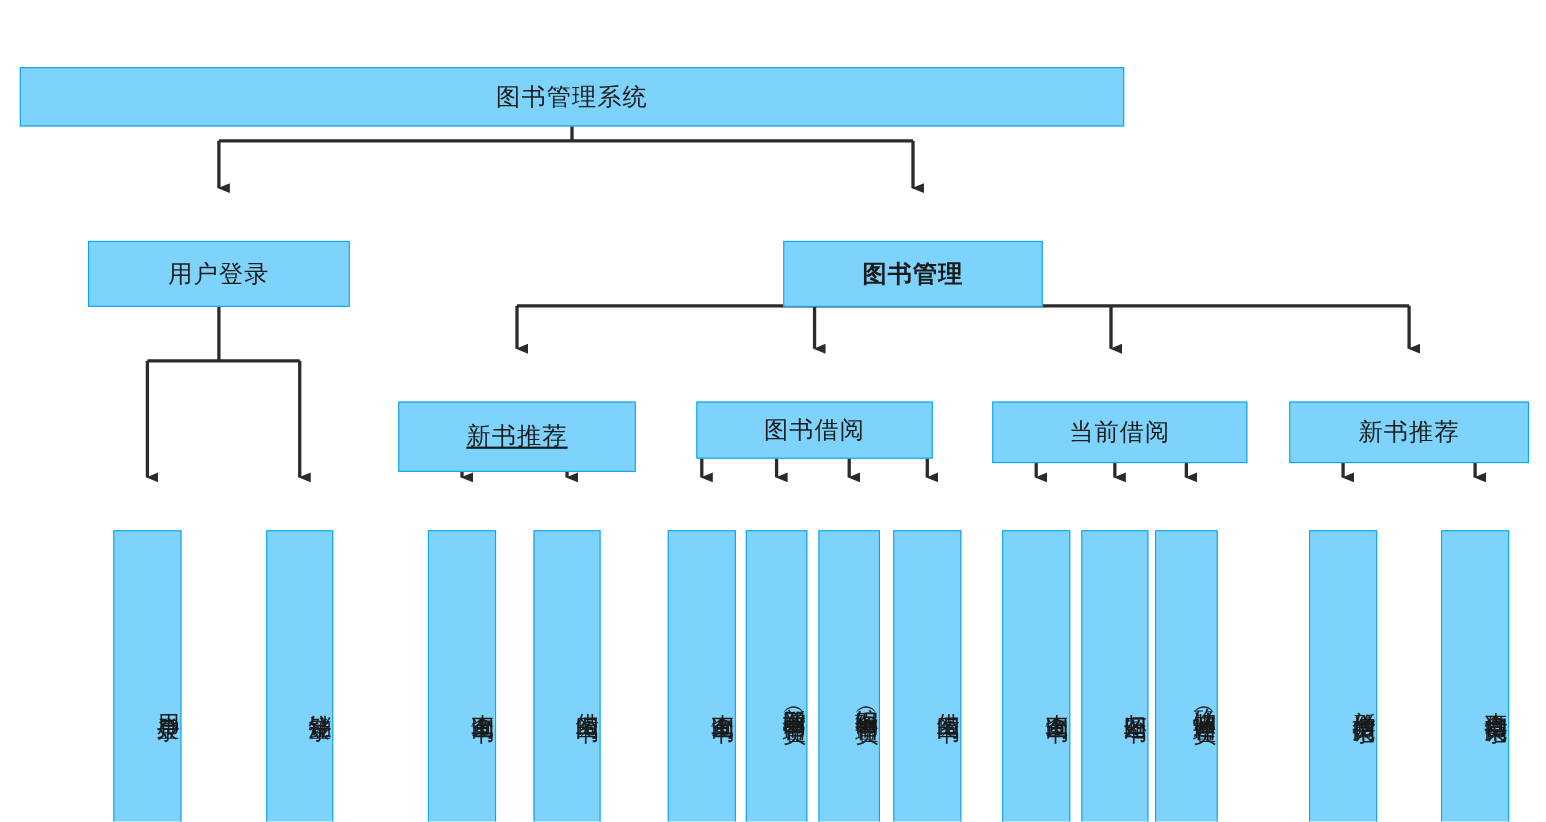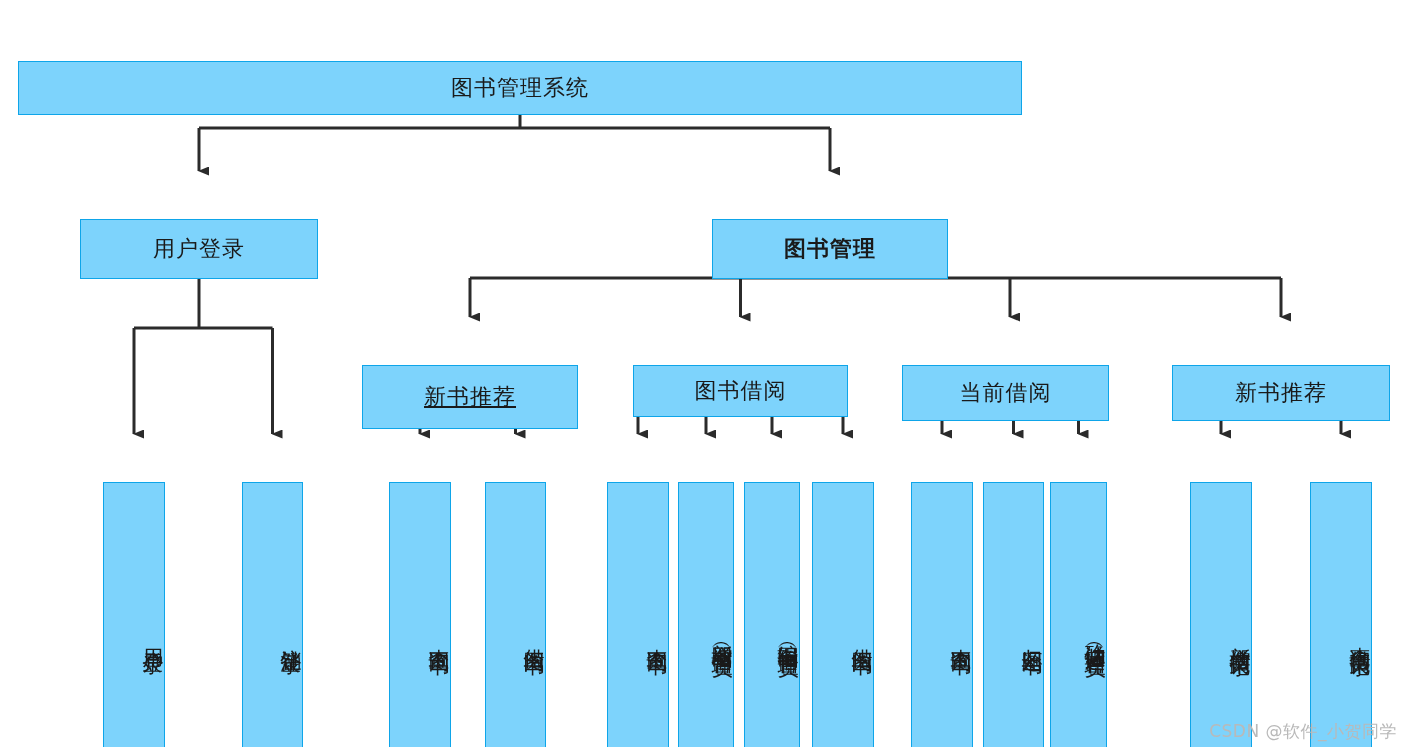--- a/index.html
+++ b/index.html
@@ -127,21 +127,21 @@
       </div>
       <div class="node horizontal" style="left: 712px; top: 172px; width: 236px; height: 60px; font-weight: bold;">
         <span class="label">图书管理</span>
       </div>
       <div class="node horizontal" style="left: 362px; top: 318px; width: 216px; height: 64px; text-decoration: underline;">
         <span class="label">新书推荐</span>
       </div>
       <div class="node horizontal" style="left: 633px; top: 318px; width: 215px; height: 52px;">
         <span class="label">图书借阅</span>
       </div>
-      <div class="node horizontal" style="left: 902px; top: 318px; width: 207px; height: 56px;">
+      <div class="node horizontal" style="left: 902px; top: 318px; width: 232px; height: 56px;">
         <span class="label">当前借阅</span>
       </div>
       <div class="node horizontal" style="left: 1172px; top: 318px; width: 218px; height: 56px;">
         <span class="label">新书推荐</span>
       </div>
       <div class="node vertical" style="left: 103px; top: 435px; width: 62px; height: 300px;">
         <span class="label">用户登录</span>
       </div>
       <div class="node vertical" style="left: 242px; top: 435px; width: 61px; height: 300px;">
         <span class="label">注销登录</span>
@@ -174,15 +174,14 @@
         <span class="label">确认归还（管理员）</span>
       </div>
       <div class="node vertical" style="left: 1190px; top: 435px; width: 62px; height: 300px;">
         <span class="label">新增借阅记录</span>
       </div>
       <div class="node vertical" style="left: 1310px; top: 435px; width: 62px; height: 300px;">
         <span class="label">查询借阅记录</span>
       </div>
     </div>
 
-  <div class="watermark">CSDN @软件_小贺同学</div>
 
 </div>
 
 </body></html>

